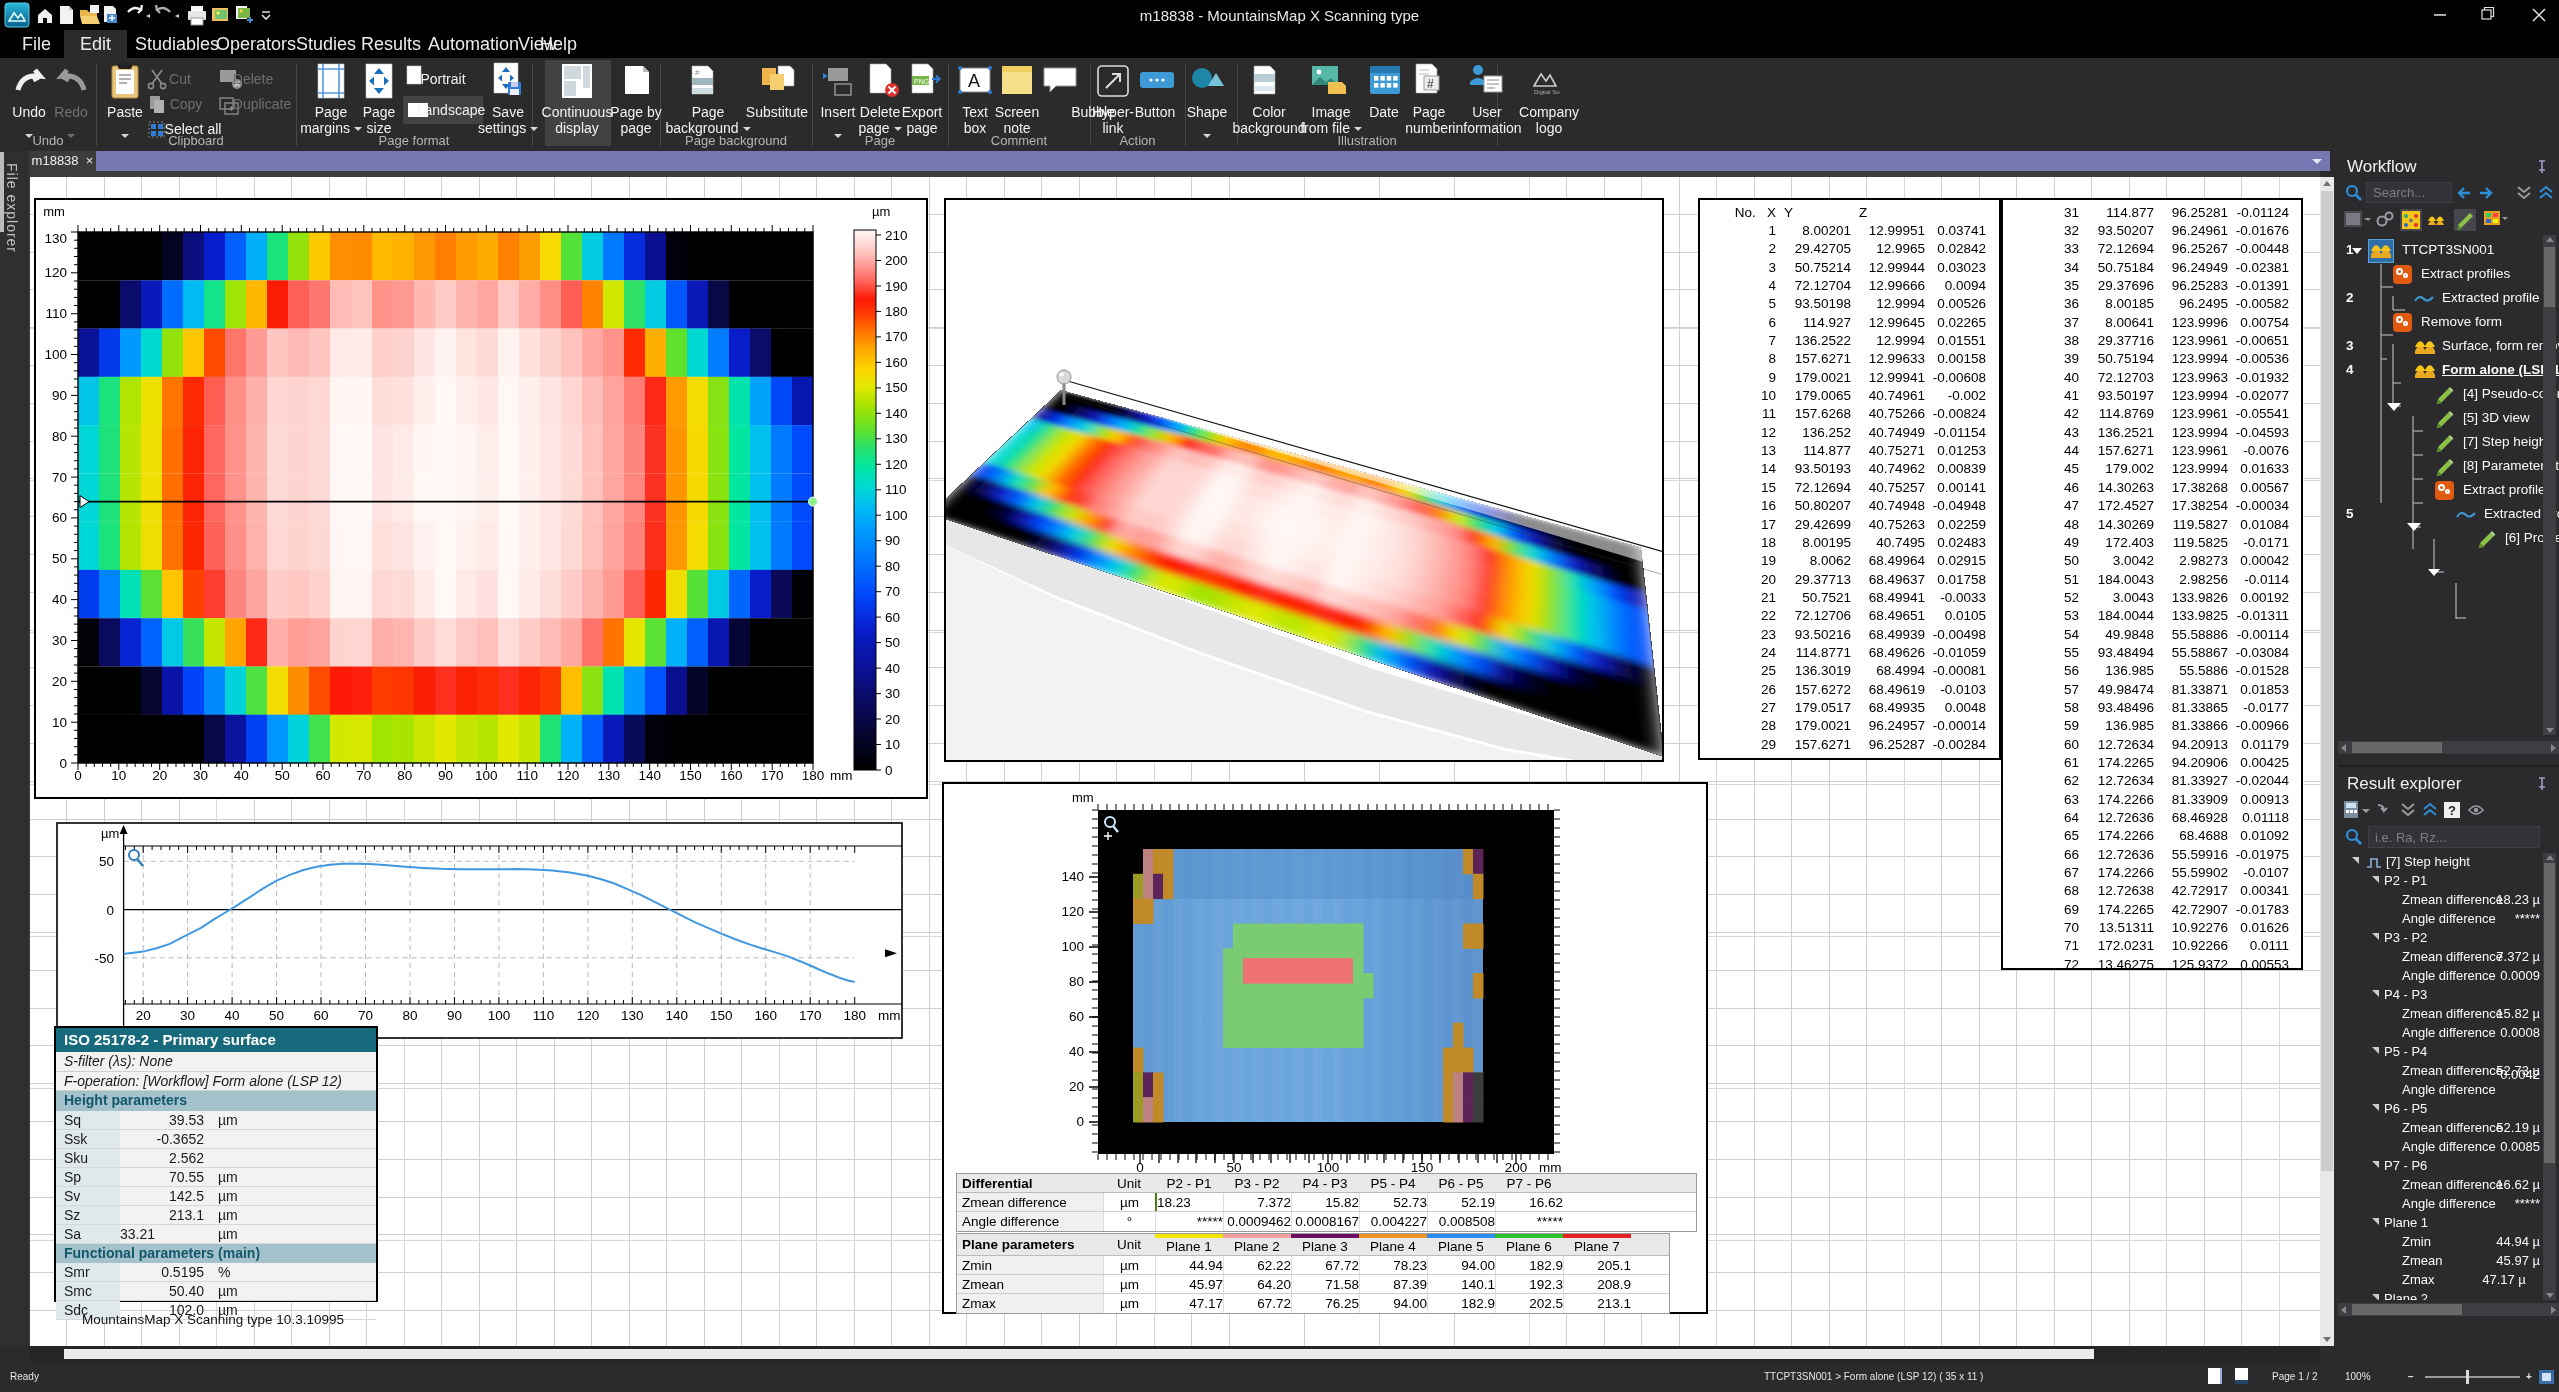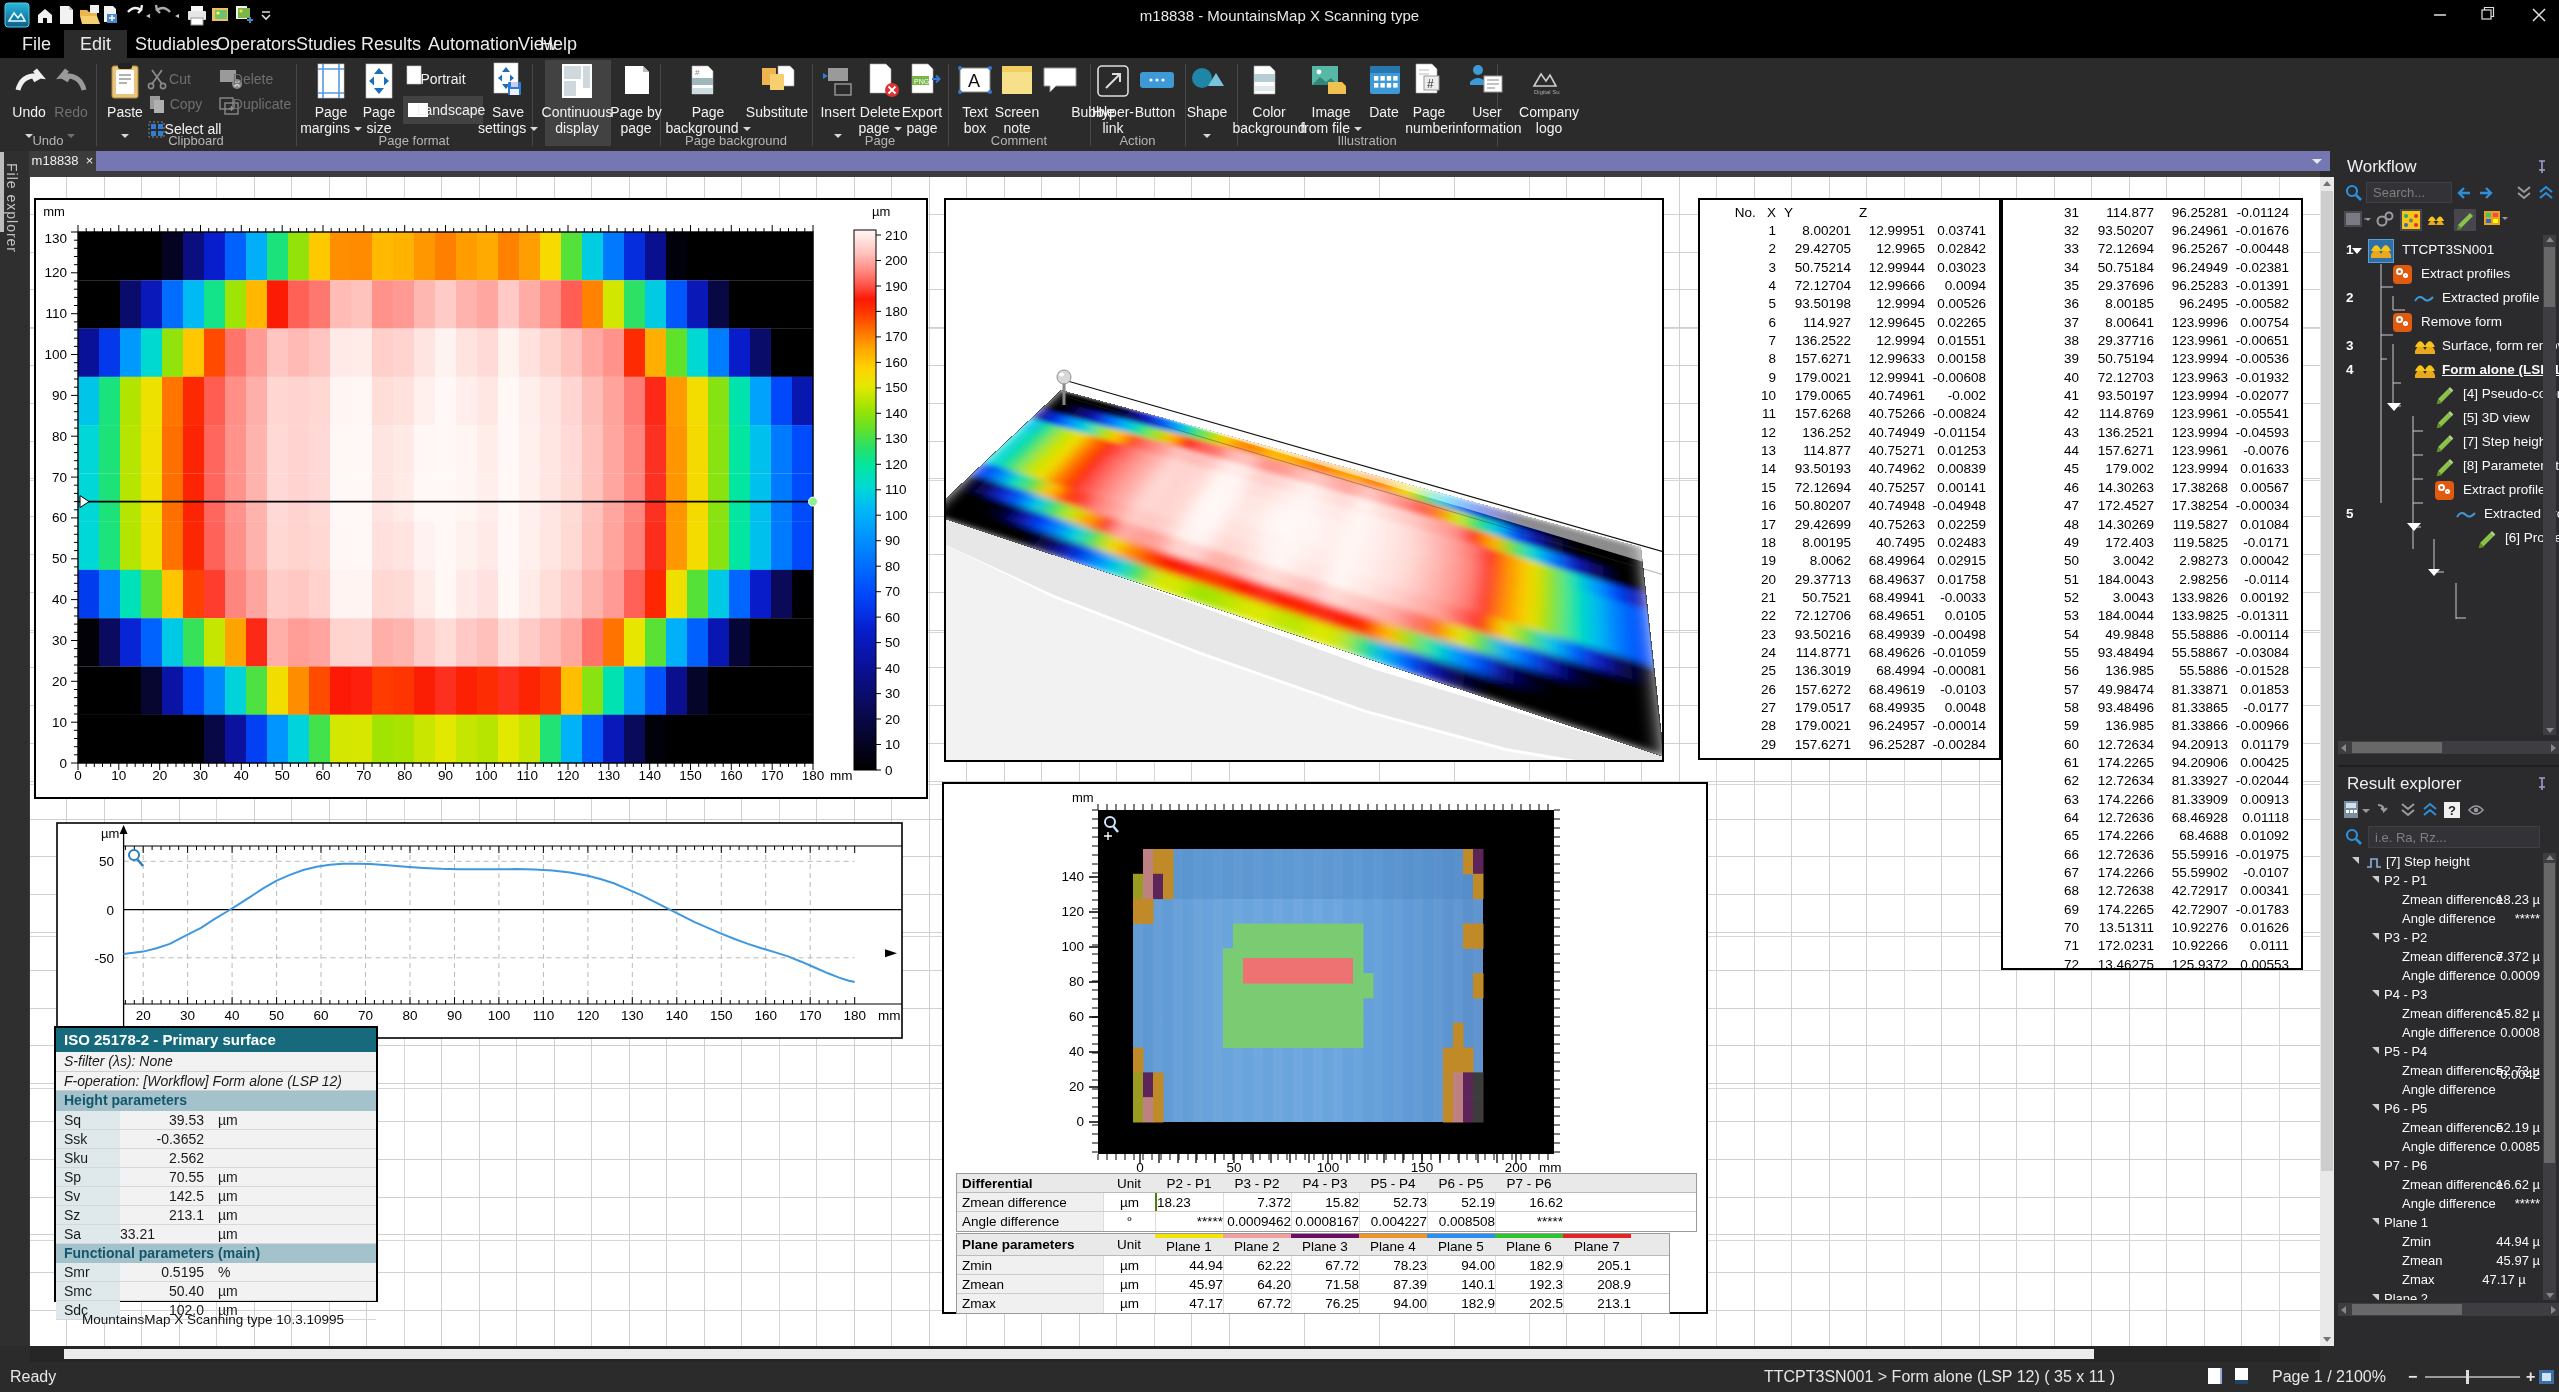--- a/index.html
+++ b/index.html
@@ -29,21 +29,21 @@
   repeating-linear-gradient(to right, transparent 0, transparent 36.5px, rgba(200,200,200,.85) 36.5px, rgba(200,200,200,.85) 37.5px),
   repeating-linear-gradient(to bottom, transparent 0, transparent 36.8px, rgba(200,200,200,.85) 36.8px, rgba(200,200,200,.85) 37.8px);
  }
 #vsb{position:absolute;left:2291px;top:6px;width:14px;height:1169px;background:#e9e9e9}
 #vsbthumb{position:absolute;left:1px;top:14px;width:12px;height:980px;background:#cdcdcd}
 #hsb{position:absolute;left:1px;top:1175px;height:16px;width:2290px;background:#262626}
 #hsbthumb{position:absolute;left:34px;top:3px;width:2030px;height:10px;background:#ececec}
 #rightpanel{position:absolute;left:2338px;top:151px;width:221px;height:1211px;background:#2a2a2e;color:#e8e8e8}
 .ptitle{font-size:17px;color:#eFeFeF}
 .tree{font-size:13.5px;color:#fafafa}
-#statusbar{position:absolute;left:0;top:1362px;width:2559px;height:30px;background:#2b2b2b;color:#e6e6e6;font-size:16px}
+#statusbar{position:absolute;left:0;top:1362px;width:2559px;height:30px;background:#2b2b2b;color:#e6e6e6;font-size:10px}
 .sbi{position:absolute;top:0;height:30px;line-height:30px}
 svg{display:block}
 .num{text-align:right}
 table.dtab{border-collapse:collapse;font-size:13.5px;color:#000;width:100%}
 table.dtab td{padding:0;height:18.35px;vertical-align:middle}
 .srow{display:flex;height:19px;align-items:center}
 </style></head><body>
 
 <div id="titlebar">
   <svg class="abs" style="left:0;top:0" width="980" height="30" viewBox="0 0 980 30">

